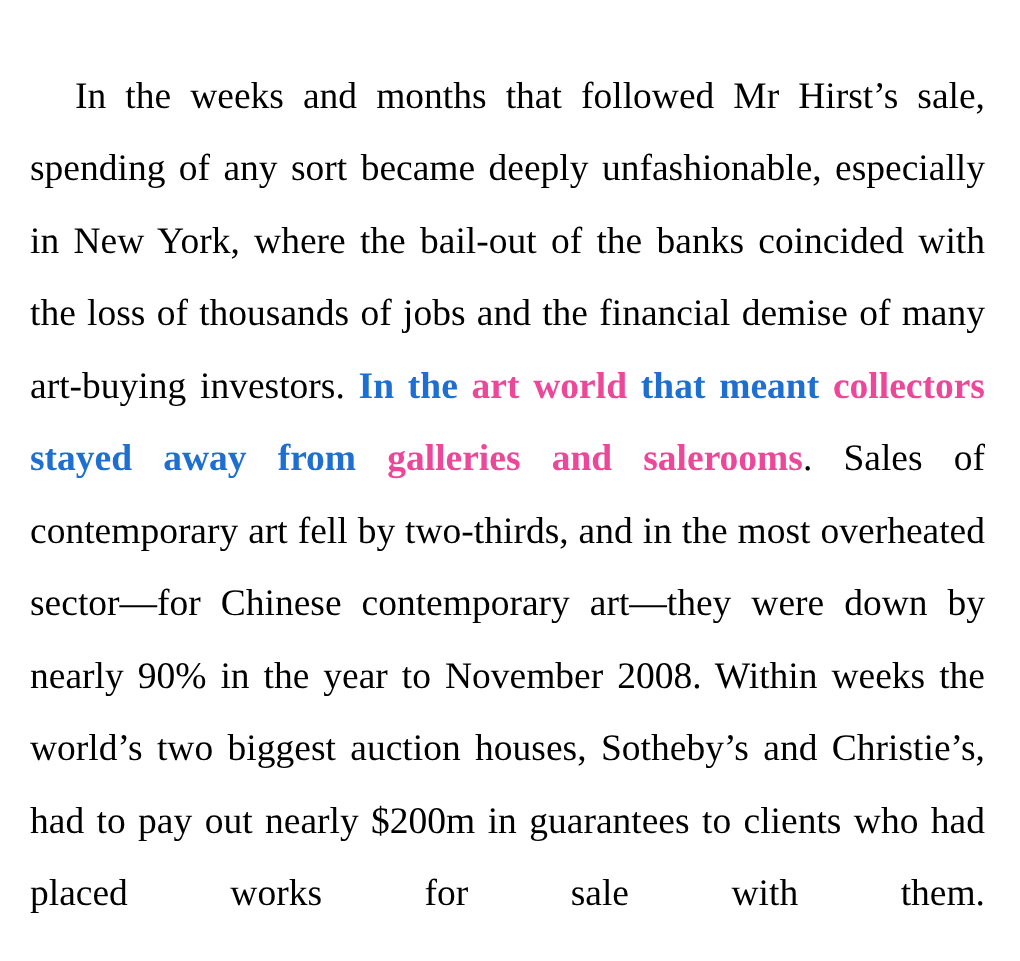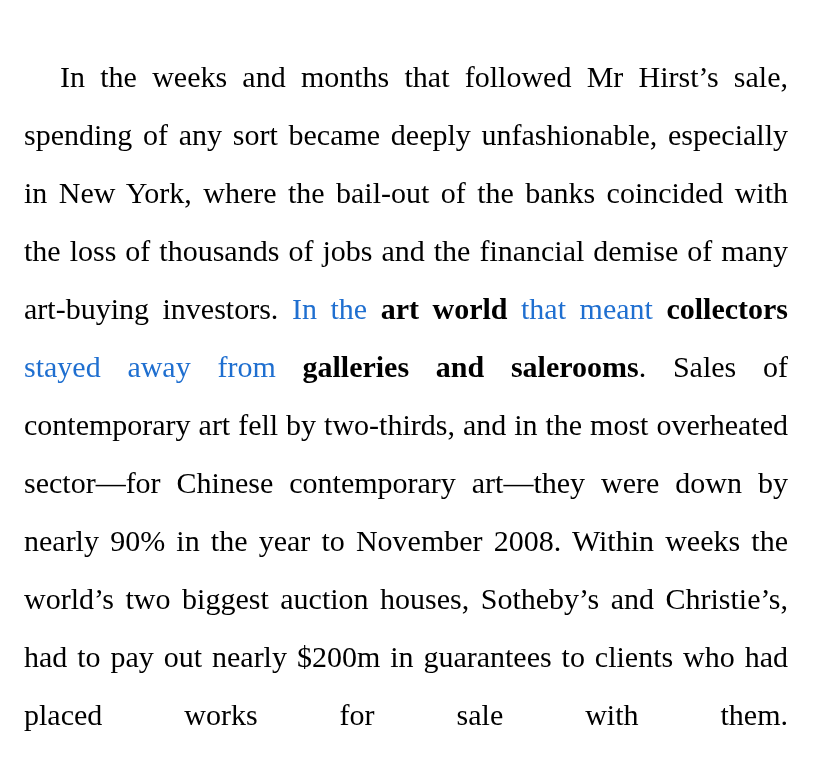--- a/index.html
+++ b/index.html
@@ -27,21 +27,21 @@
     text-indent: 36px;
     hyphens: none;
   }
   
   #paragraph::after {
     content: "";
     display: inline-block;
     width: 100%;
   }
   .seg-black { color: #000000; font-weight: normal; margin-top: 44px; }
-  .seg-blue  { color: #1f6fd0; font-weight: normal; }
-  .seg-red   { color: #000000; font-weight: bold; }
+  .seg-blue  { color: #1f6fd0; font-weight: bold; }
+  .seg-red   { color: #ec4899; font-weight: bold; }
 </style>
 </head>
 <body>
 
 <div id="paragraph-container">
   <p id="paragraph"><span class="seg-black">In the weeks and months that followed Mr Hirst’s sale, spending of any sort became deeply unfashionable, especially in New York, where the bail-out of the banks coincided with the loss of thousands of jobs and the financial demise of many art-buying investors. </span><span class="seg-blue">In the </span><span class="seg-red">art world</span><span class="seg-blue"> that meant </span><span class="seg-red">collectors</span><span class="seg-blue"> stayed away from </span><span class="seg-red">galleries and salerooms</span><span class="seg-black">. Sales of contemporary art fell by two-thirds, and in the most overheated sector—for Chinese contemporary art—they were down by nearly 90% in the year to November 2008. Within weeks the world’s two biggest auction houses, Sotheby’s and Christie’s, had to pay out nearly $200m in guarantees to clients who had placed works for sale with them.</span></p>
 </div>
 
 </body></html>

